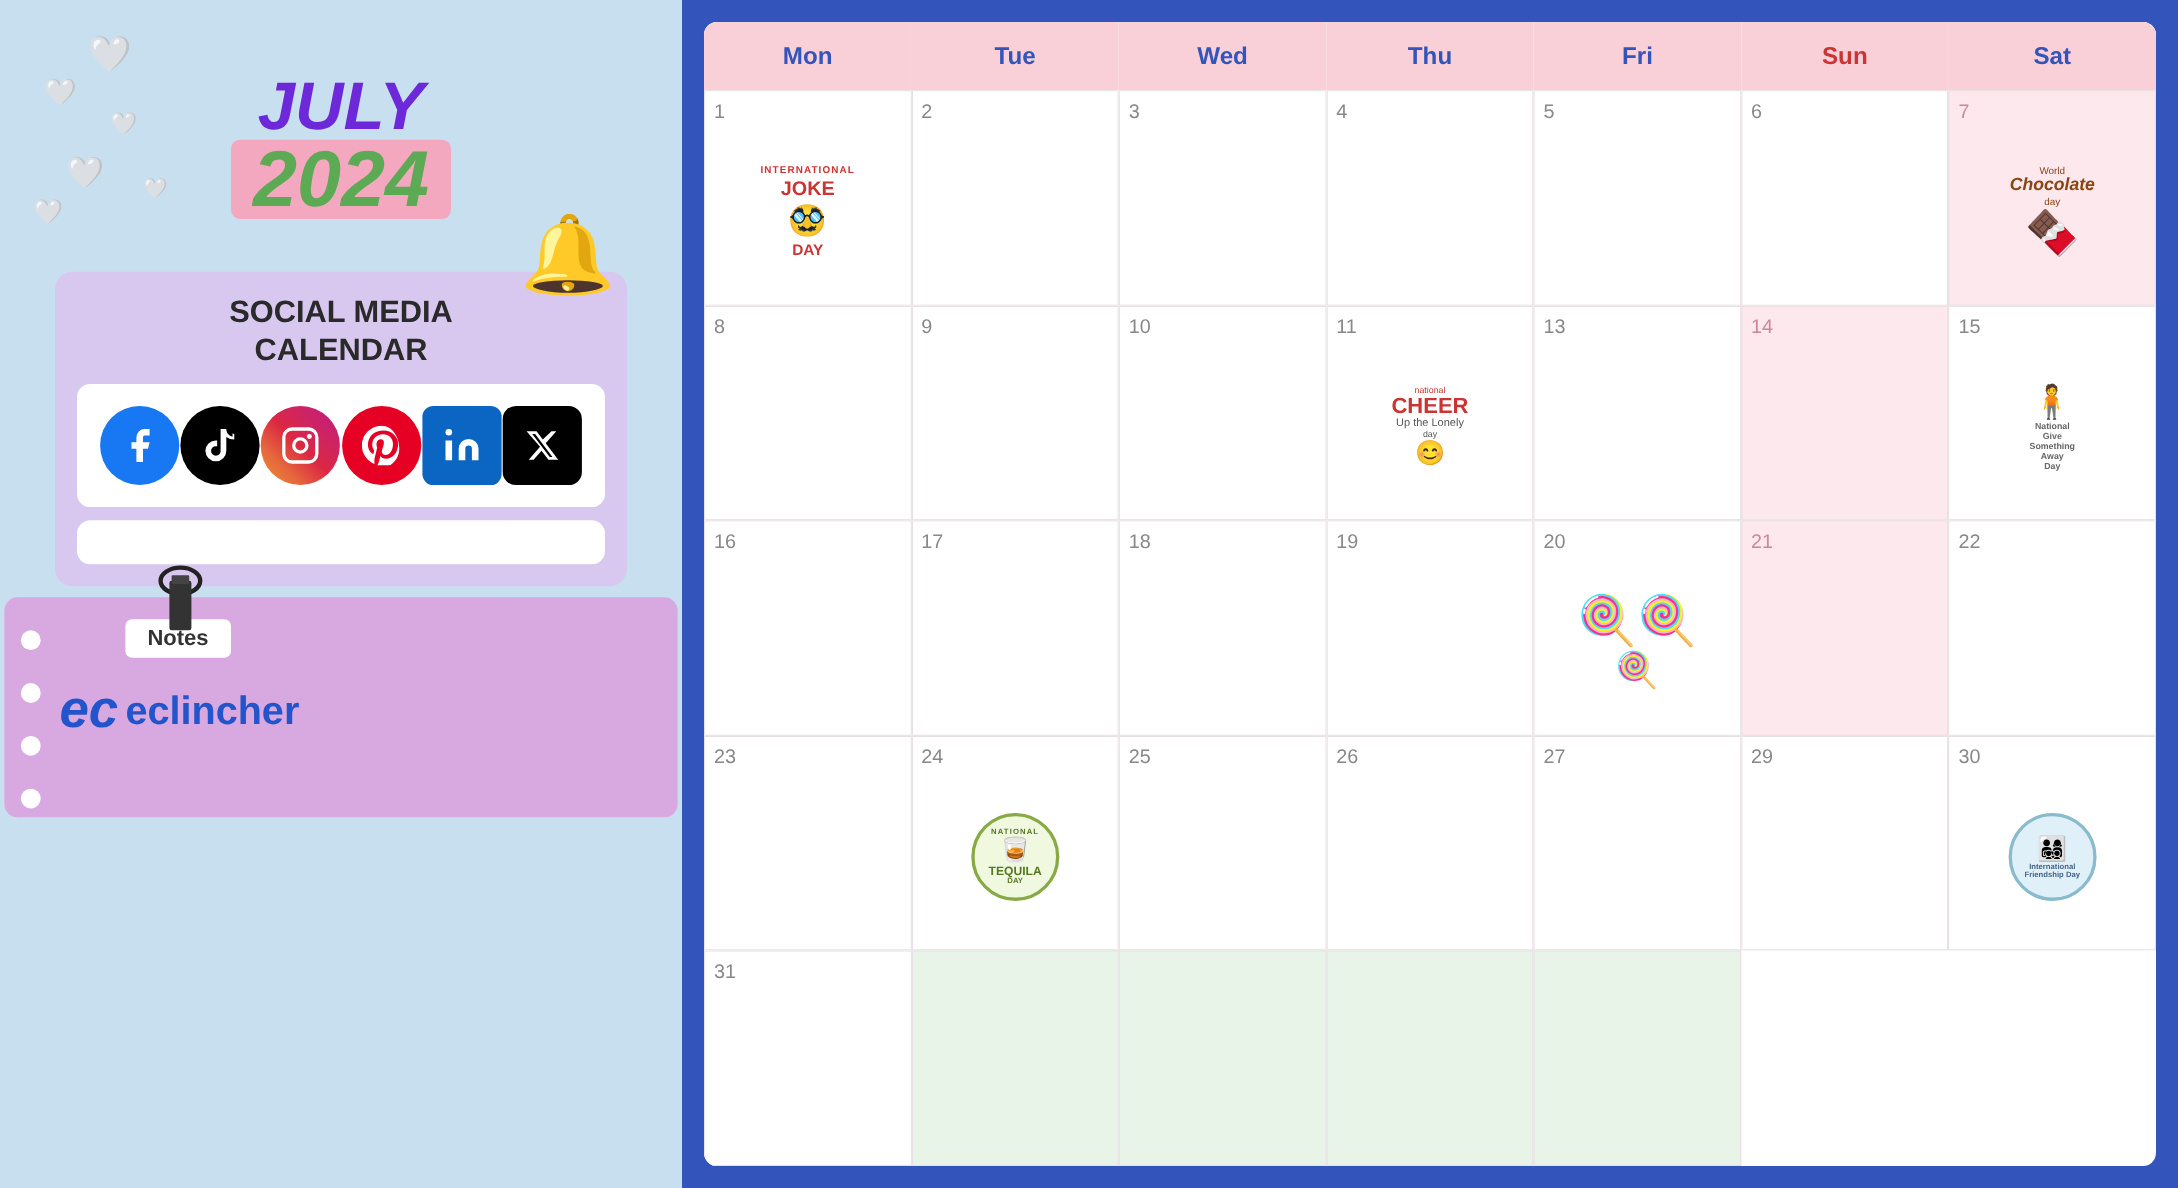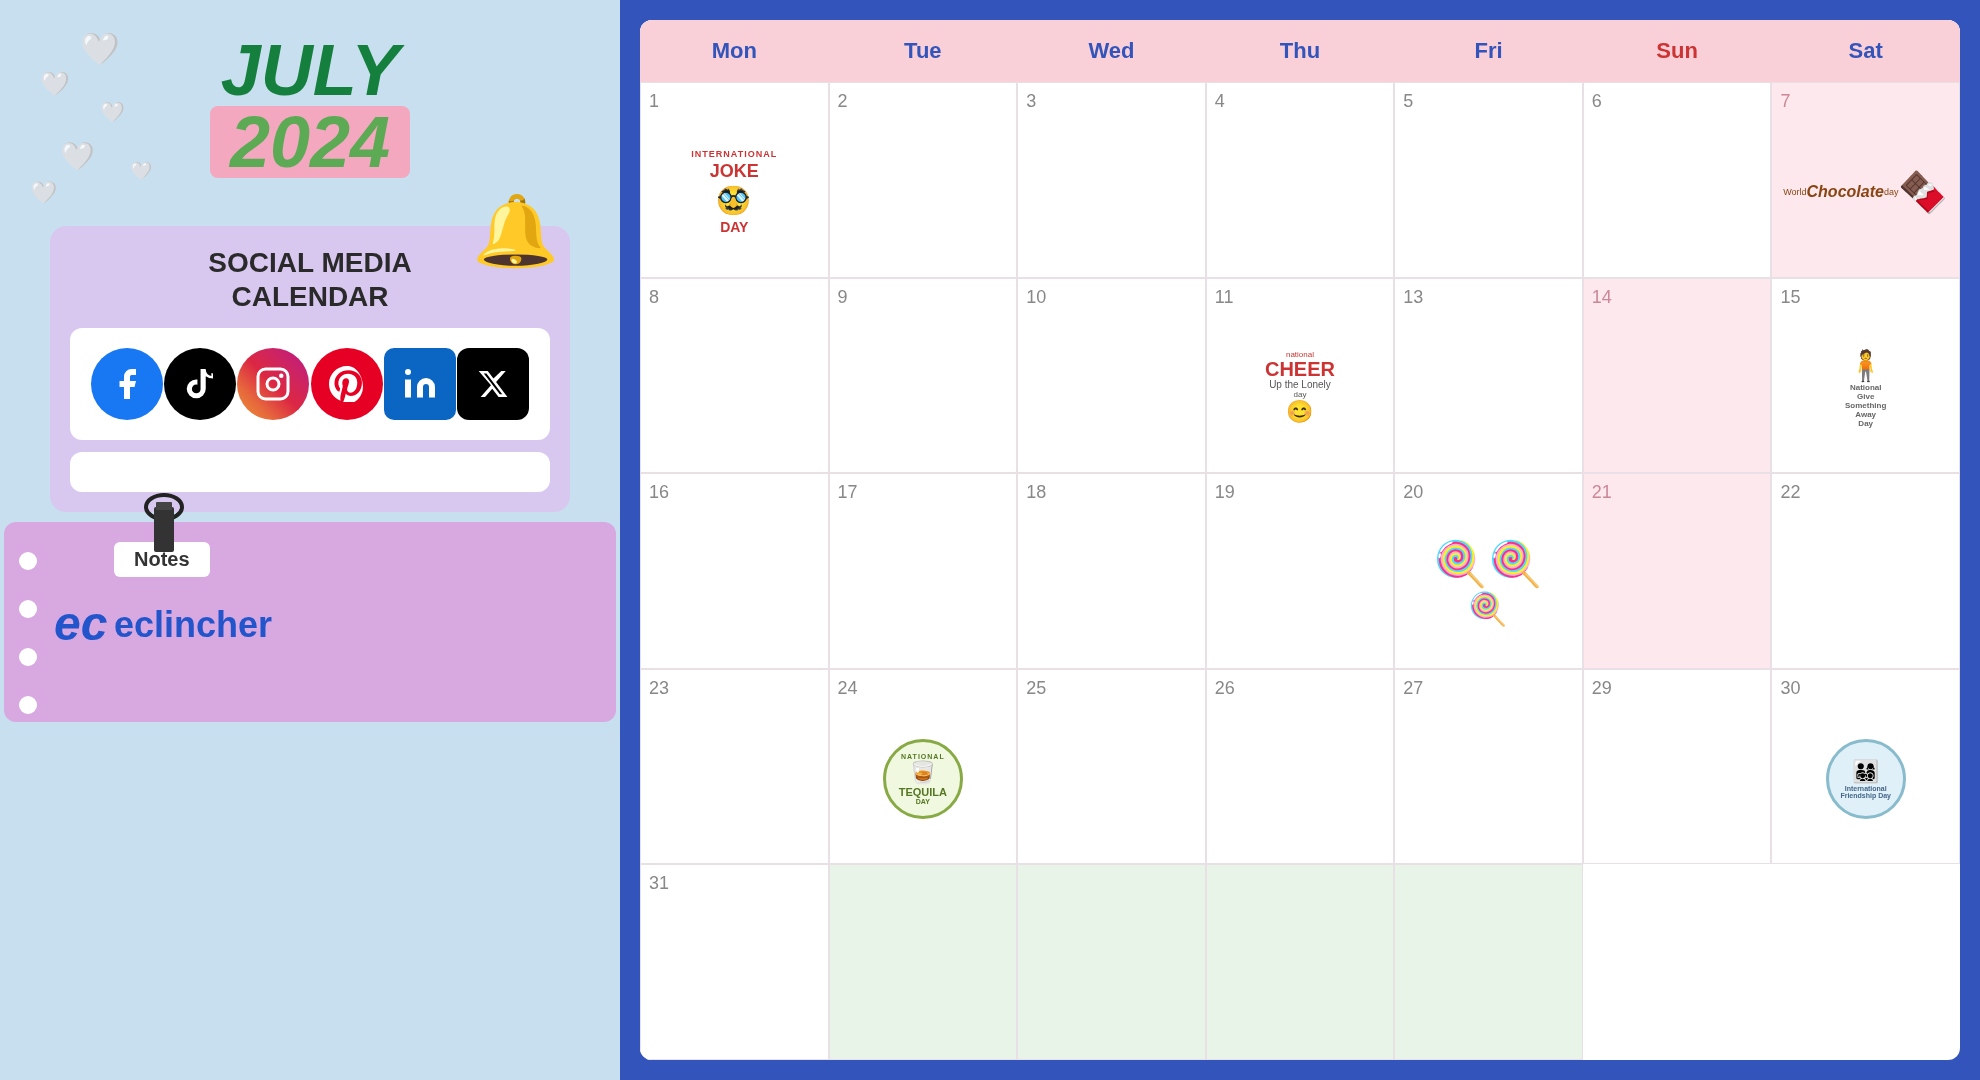--- a/index.html
+++ b/index.html
@@ -19,27 +19,27 @@
       height: 1080px;
       background: #c8dff0;
       display: flex;
       flex-direction: column;
       align-items: center;
       padding: 30px 20px;
       position: relative;
     }
 
     .july-title {
-      font-size: 72px;
+      font-size: 61px;
       font-weight: 900;
-      color: #15803d;
+      color: #6d28d9;
       font-style: italic;
       line-height: 1;
       text-align: center;
-      margin-top: 4px;
+      margin-top: 36px;
     }
 
     .year-title {
       font-size: 72px;
       font-weight: 900;
       color: #5daa55;
       font-style: italic;
       line-height: 1;
       text-align: center;
       background: #f4a8c0;
@@ -255,21 +255,21 @@
       align-items: center;
       font-size: 10px;
       gap: 2px;
     }
     .joke-text-intl { font-size: 9px; color: #cc3333; font-weight: bold; letter-spacing: 1px; }
     .joke-text-joke { font-size: 18px; font-weight: 900; color: #cc3333; }
     .joke-text-day { font-size: 14px; font-weight: 900; color: #cc3333; }
 
     .event-chocolate {
       display: flex;
-      flex-direction: row;
+      flex-direction: column;
       align-items: center;
       font-size: 10px;
     }
     .choco-world { font-size: 9px; color: #8B4513; }
     .choco-chocolate { font-size: 16px; font-weight: bold; color: #8B4513; font-style: italic; }
     .choco-day { font-size: 9px; color: #8B4513; }
     .choco-img { font-size: 40px; }
 
     .event-cheer {
       display: flex;

